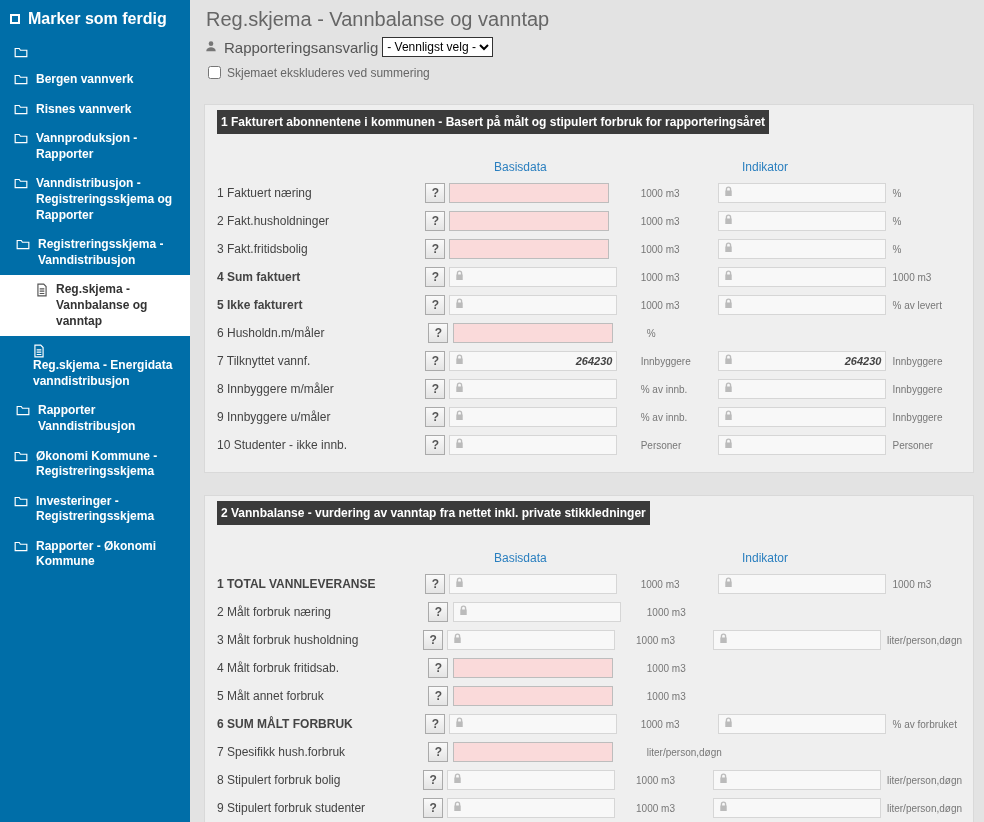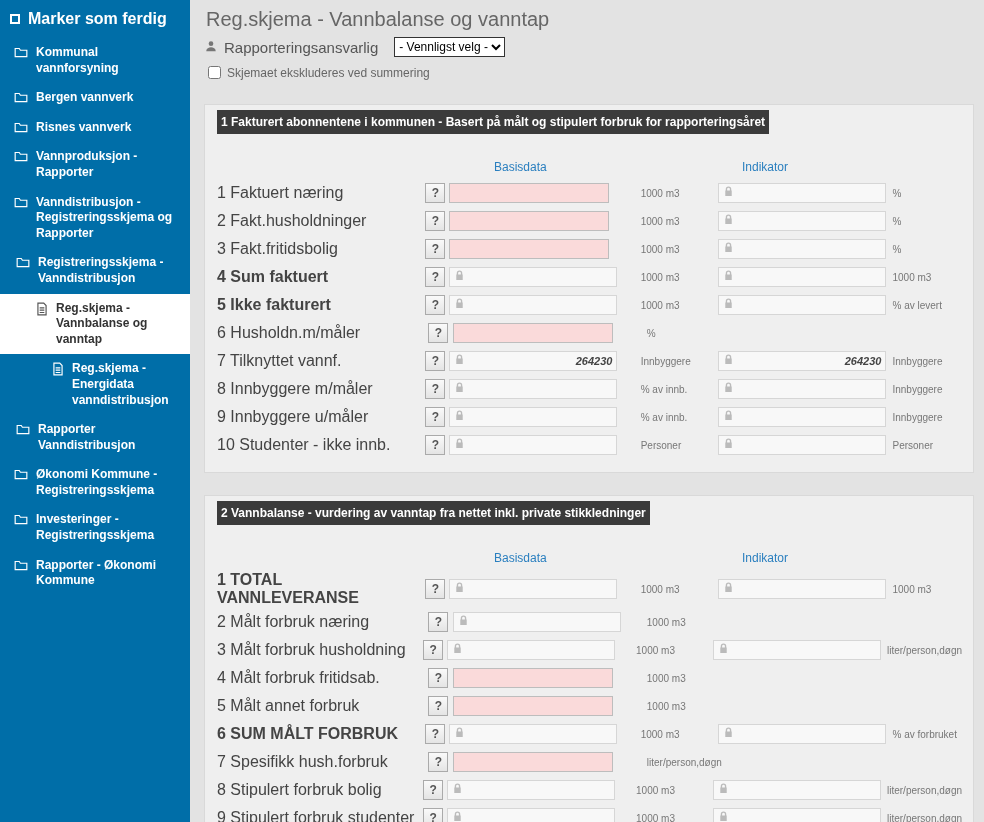--- a/index.html
+++ b/index.html
@@ -13,31 +13,31 @@
   .sb-item .icon { margin-right:8px; margin-top:1px; flex-shrink:0; }
   .sb-sub { padding-left:16px; }
   .sb-active { background:#fff; color:#333; }
   .sb-active .folder-icon-svg path, .sb-active .file-icon-svg path, .sb-active .file-icon-svg rect { stroke:#555; }
   .folder-icon-svg, .file-icon-svg { display:block; }
   
   .main { flex:1; background:#e3e3e3; padding:6px 10px 0 14px; overflow-y:auto; }
   .page-title { font-size:20px; color:#666; margin:2px 0 6px 2px; }
   .resp-row { display:flex; align-items:center; margin:2px 0 6px 0; color:#444; }
   .resp-row .person-icon { margin-right:6px; color:#666; }
-  .resp-row select { margin-left:16px; background:#fff; border:1px solid #333; font-size:12px; height:20px; }
+  .resp-row select { margin-left:4px; background:#fff; border:1px solid #333; font-size:12px; height:20px; }
   .excl-row { display:flex; align-items:center; color:#666; font-size:12px; margin-bottom:12px; }
   .excl-row input { margin-right:6px; }
   .section { background:#efefef; border:1px solid #d9d9d9; padding:14px 12px 12px 12px; margin-bottom:18px; }
   .section-head { display:inline-block; background:#3b3b3b; color:#fff; font-size:12px; font-weight:bold; padding:5px 4px; margin:-28px 0 14px 0; position:relative; top:-4px; }
   .col-headers { display:flex; font-size:12px; color:#2a7fbf; margin:8px 0 6px 0; }
   .col-headers .c-label { width:225px; }
   .col-headers .c-basis { width:290px; padding-left:52px; }
   .col-headers .c-ind   { width:220px; padding-left:10px; }
   .row { display:flex; align-items:center; min-height:26px; margin:2px 0; font-size:11px; color:#444; }
-  .r-label { width:225px; font-size:16px; }
+  .r-label { width:225px; font-size:12px; }
   .r-label.bold { font-weight:bold; }
   .r-help { width:26px; }
   .help-btn { width:20px; height:20px; border:1px solid #aaa; background:linear-gradient(#fafafa,#e4e4e4); font-size:12px; font-weight:bold; color:#555; cursor:pointer; padding:0; }
   .r-basis { width:200px; display:flex; align-items:center; }
   .r-unit  { width:90px; font-size:10px; color:#777; padding-left:6px; }
   .r-ind   { width:170px; display:flex; align-items:center; }
   .r-unit2 { width:80px; font-size:10px; color:#777; padding-left:6px; }
   .inp { height:20px; border:1px solid #bdbdbd; width:160px; background:#fff; padding:0 6px; font-size:11px; }
   .inp.pink { background:#fadada; }
   .ro { display:flex; align-items:center; width:168px; height:20px; border:1px solid #d6d6d6; background:#f8f8f8; padding:0 4px; color:#888; font-size:11px; justify-content:space-between; }
@@ -57,21 +57,20 @@
       <span class="box"></span>
       <span>Marker som ferdig</span>
     </div>
     <div id="sb-items">
         <div class="sb-item">
           <span class="icon">
             <svg class="folder-icon-svg" width="14" height="12" viewBox="0 0 24 20">
               <path d="M2 4h7l2 3h11v11H2z" fill="none" stroke="#fff" stroke-width="2"></path>
             </svg>
           </span>
-          <span>Kommunal vannforsyning</span>
         </div>
         <div class="sb-item">
           <span class="icon">
             <svg class="folder-icon-svg" width="14" height="12" viewBox="0 0 24 20">
               <path d="M2 4h7l2 3h11v11H2z" fill="none" stroke="#fff" stroke-width="2"></path>
             </svg>
           </span>
           <span>Bergen vannverk</span>
         </div>
         <div class="sb-item">
@@ -108,21 +107,21 @@
         </div>
         <div class="sb-item sb-active" style="padding-left: 36px;">
           <span class="icon">
             <svg class="file-icon-svg" width="12" height="14" viewBox="0 0 20 24">
               <path d="M3 2h10l4 4v16H3z" fill="none" stroke="#555" stroke-width="2"></path>
               <path d="M6 10h8M6 14h8M6 18h8" stroke="#555" stroke-width="2"></path>
             </svg>
           </span>
           <span>Reg.skjema - Vannbalanse og vanntap</span>
         </div>
-        <div class="sb-item" style="padding-left: 52px;">
+        <div class="sb-item" style="padding-left: 33px; flex-direction: column;">
           <span class="icon">
             <svg class="file-icon-svg" width="12" height="14" viewBox="0 0 20 24">
               <path d="M3 2h10l4 4v16H3z" fill="none" stroke="#fff" stroke-width="2"></path>
               <path d="M6 10h8M6 14h8M6 18h8" stroke="#fff" stroke-width="2"></path>
             </svg>
           </span>
           <span>Reg.skjema - Energidata vanndistribusjon</span>
         </div>
         <div class="sb-item sb-sub">
           <span class="icon">

